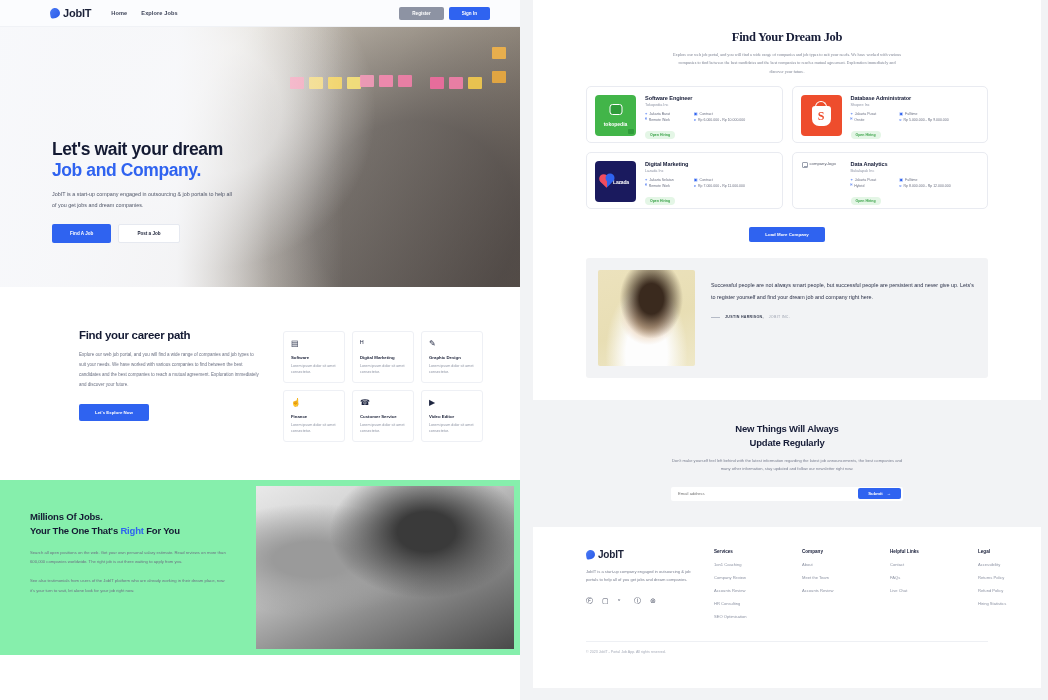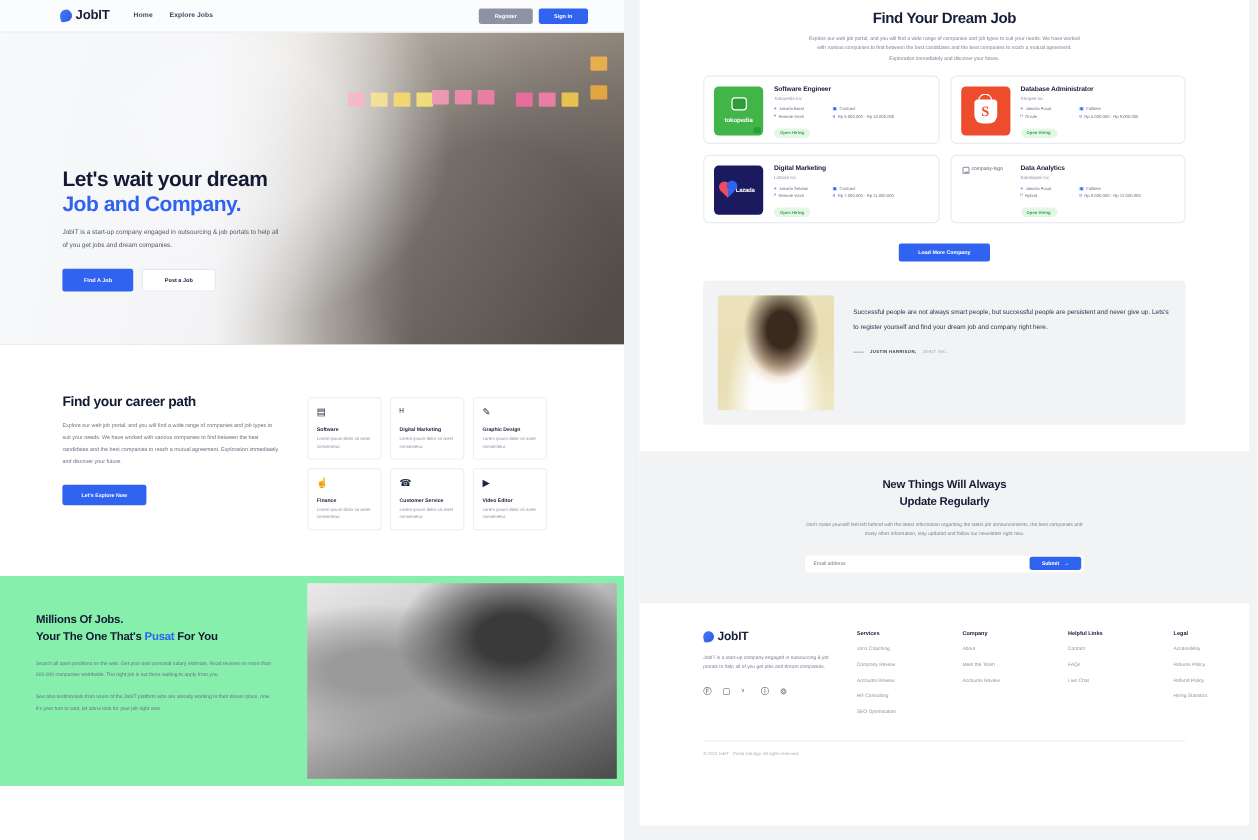--- a/index.html
+++ b/index.html
@@ -76,21 +76,21 @@
     background: #2f63f0; color:#fff; font-size:4.6px; font-weight:700;
     padding: 6px 18px; border-radius: 2px; border: none;
   }
   .btn-post {
     background: #fff; color:#1b2138; font-size:4.6px; font-weight:700;
     padding: 6px 18px; border-radius: 2px; border: 1px solid #e6e9f0;
   }
 
   
   #career { padding: 42px 36px 30px 52px; display: flex; gap: 22px; background:#fff; }
-  #career-left { width: 182px; }
+  #career-left { width: 182px; margin-left: 27px; }
   .sec-h2 { font-size: 11.5px; font-weight: bold; color: #141a33; letter-spacing: -.3px; }
   .sec-p { margin-top: 9px; font-size: 4.5px; color: #6b7082; line-height: 2.25; }
   .btn-explore {
     margin-top: 13px; background: #2f63f0; color:#fff; font-size:4.4px; font-weight:700;
     padding: 6px 16px; border-radius: 2px; border:none;
   }
   #career-grid { display: grid; grid-template-columns: repeat(3, 62px); gap: 7px; margin-top: 2px; }
   .cat-card {
     background: #fff; border: 1px solid #eef0f5; border-radius: 3px;
     padding: 8px 7px 9px 7px; height: 52px;
@@ -116,21 +116,21 @@
 
   
   #right-column {
     width: 528px; height: 700px;
     background: #f2f3f5;
     padding: 0 7px 12px 13px;
     overflow: hidden;
   }
   #right-page { background:#fff; width: 508px; min-height: 688px; }
 
-  #dream { padding: 8px 0 10px 0; text-align:center; }
+  #dream { padding: 30px 0 10px 0; text-align:center;font-family:Liberation Serif, serif; }
   .dream-h1 { font-size: 12.5px; font-weight:bold; color:#171d38; letter-spacing:-.3px; }
   .dream-p { margin: 6px auto 0; width: 232px; font-size:4.2px; color:#7b8091; line-height:2.0; }
 
   #jobs-grid { display:grid; grid-template-columns: 1fr 1fr; gap: 9px; padding: 0 53px; }
   .job-card {
     background:#fff; border:1px solid #e9ebf1; border-radius:5px;
     padding: 8px; display:flex; gap: 9px; height: 57px;
   }
   .logo-box { width: 41px; height: 41px; border-radius: 4px; flex:0 0 41px; position:relative; overflow:hidden;
     display:flex; align-items:center; justify-content:center; }
@@ -312,21 +312,21 @@
           <div class="cat-t">Video Editor</div>
           <div class="cat-d">Lorem ipsum dolor sit amet consectetur.</div>
         </div>
       </div>
   </div>
 
   <div id="millions">
     <div id="millions-left">
       <div class="mil-h1">
         <div>Millions Of Jobs.</div>
-        <div><span>Your The One That's </span><span class="accent">Pusat</span><span> For You</span></div>
+        <div><span>Your The One That's </span><span class="accent">Right</span><span> For You</span></div>
       </div>
       <div class="mil-p">Search all open positions on the web. Get your own personal salary estimate. Read reviews on more than 600,000 companies worldwide. The right job is out there waiting to apply from you.</div>
       <div class="mil-p">See also testimonials from users of the JobIT platform who are already working in their dream place, now it's your turn to wait, let alone look for your job right now.</div>
     </div>
     <div id="millions-photo"></div>
   </div>
 </div>
 
 <div id="right-column">
  <div id="right-page">

